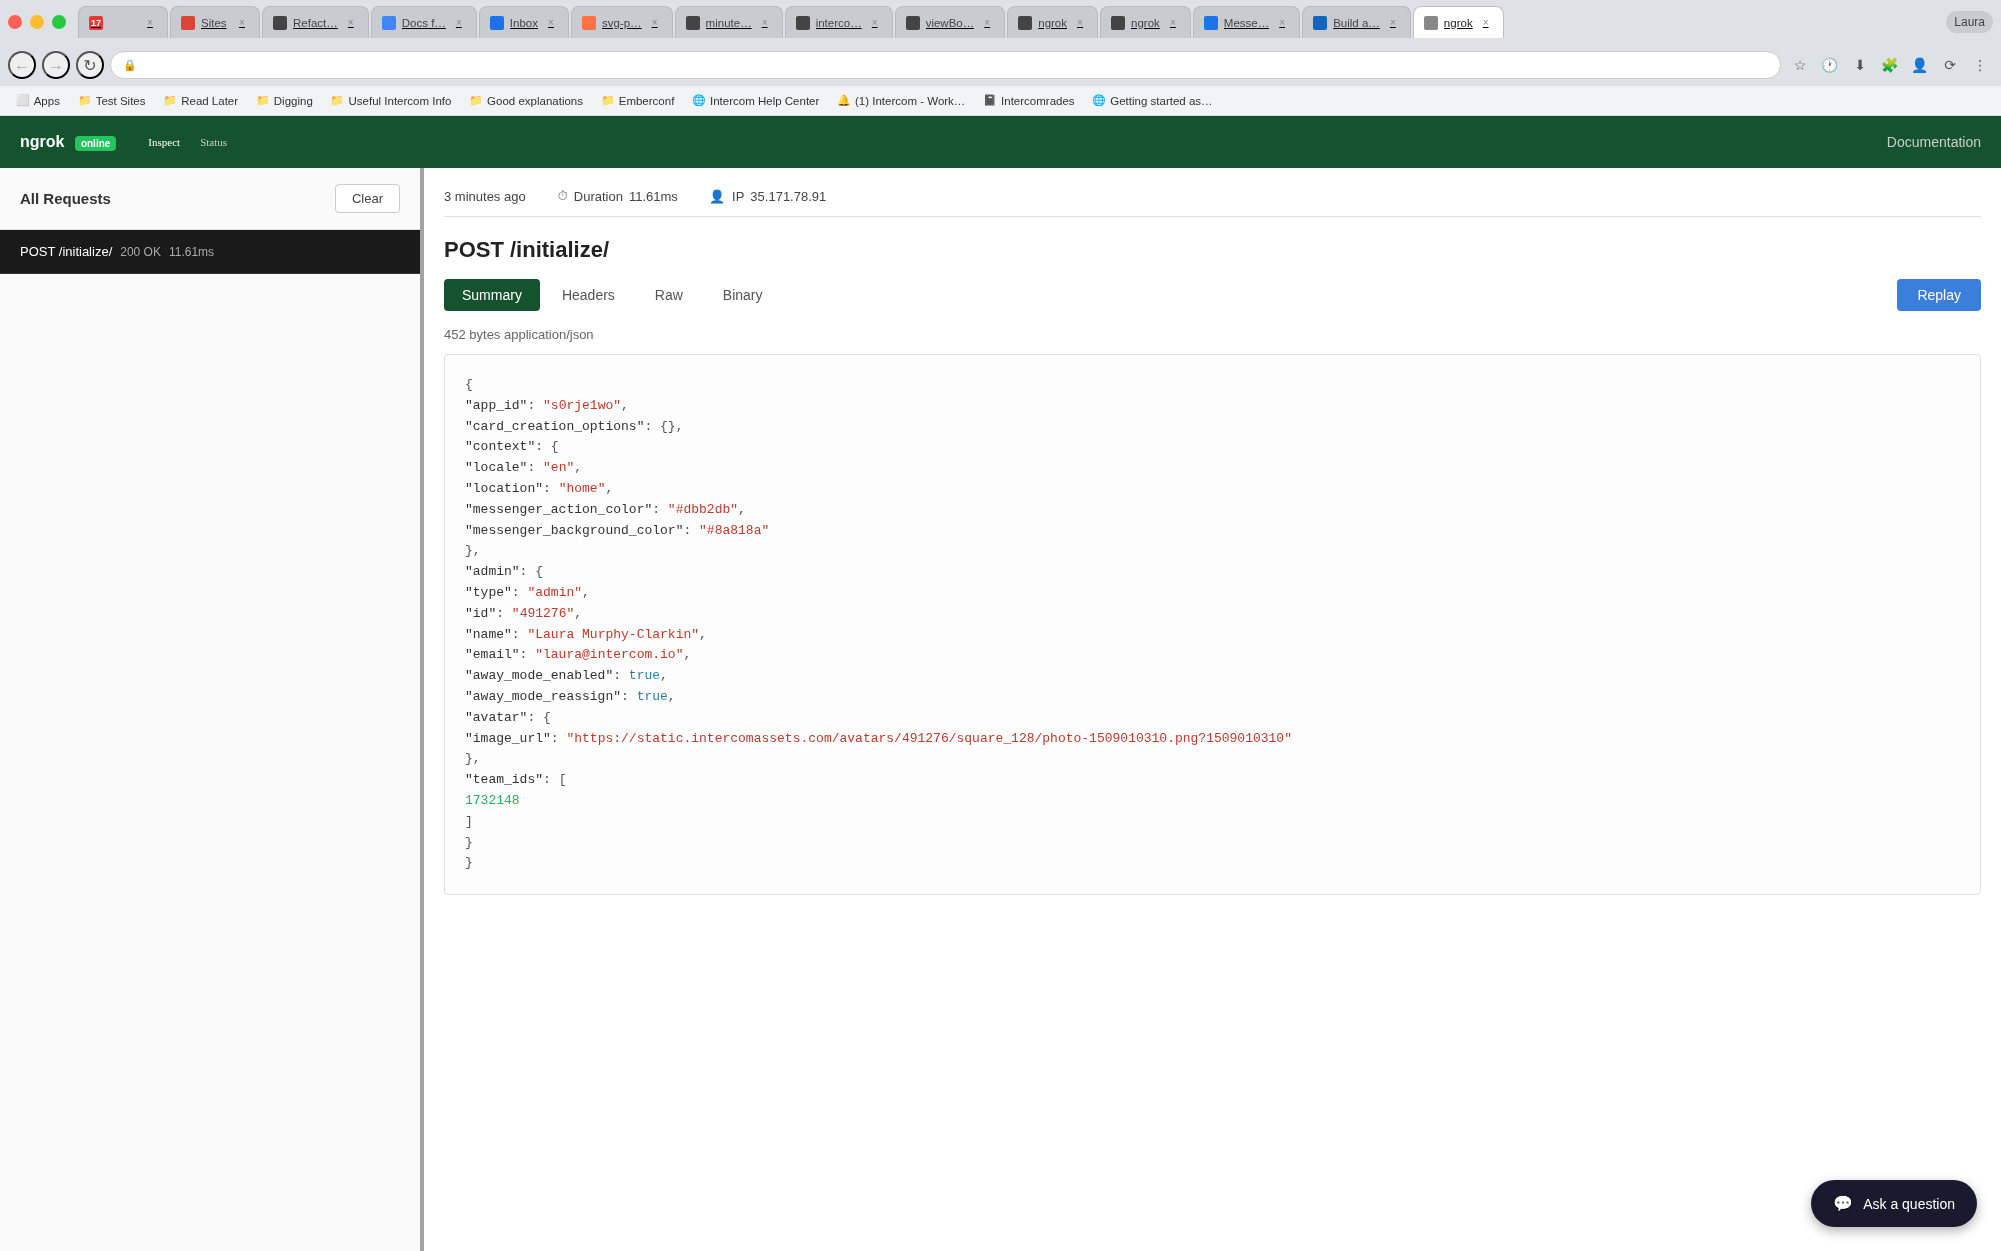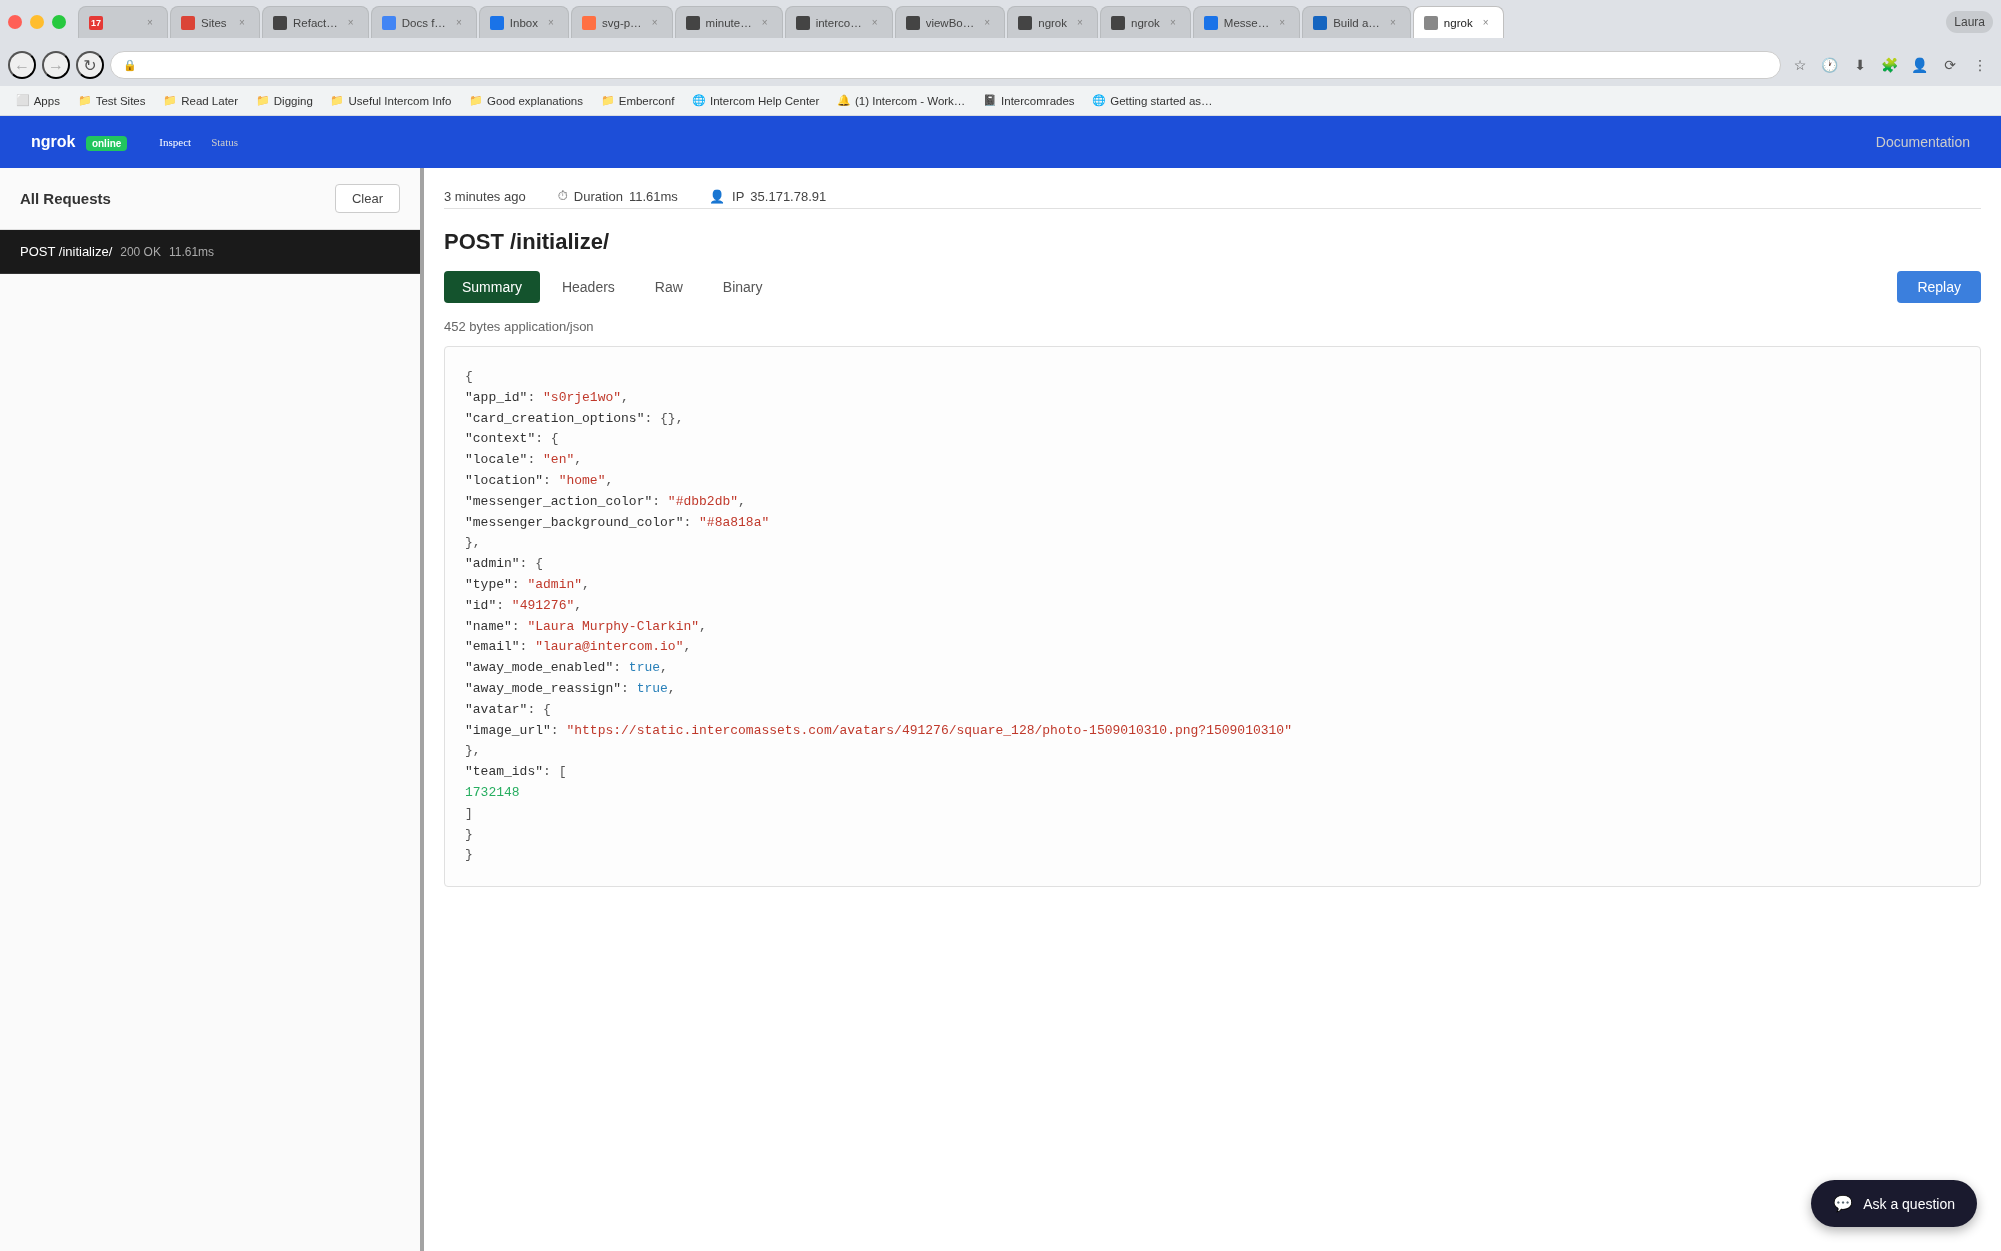--- a/index.html
+++ b/index.html
@@ -8,21 +8,21 @@
     
     .browser-frame { width: 2001px; height: 1251px; background: #dee1e6; display: flex; flex-direction: column; }
 
     
     .title-bar { height: 44px; background: #dee1e6; display: flex; align-items: center; padding: 0 8px; gap: 0; }
     .window-controls { display: flex; gap: 8px; margin-right: 12px; }
     .win-btn { width: 14px; height: 14px; border-radius: 50%; border: none; cursor: pointer; }
     .win-btn.close { background: #ff5f56; }
     .win-btn.minimize { background: #ffbd2e; }
     .win-btn.maximize { background: #27c93f; }
-    .tab-bar { display: flex; align-items: flex-end; flex: 1; gap: 0; overflow: hidden; }
+    .tab-bar { display: flex; align-items: flex-end; flex: 1; gap: 0; overflow: hidden; text-decoration: underline; }
     .tab { display: flex; align-items: center; height: 32px; padding: 0 10px; background: #c8cbcf; border-radius: 8px 8px 0 0; font-size: 11.5px; color: #444; gap: 6px; min-width: 90px; max-width: 140px; white-space: nowrap; overflow: hidden; cursor: pointer; border: 1px solid #b8bbbe; border-bottom: none; margin-right: 2px; }
     .tab.active { background: #fff; color: #222; border-color: #c0c0c0; }
     .tab-favicon { width: 14px; height: 14px; border-radius: 2px; flex-shrink: 0; }
     .tab-label { overflow: hidden; text-overflow: ellipsis; flex: 1; }
     .tab-close { width: 14px; height: 14px; display: flex; align-items: center; justify-content: center; border-radius: 50%; font-size: 10px; color: #888; flex-shrink: 0; }
     .user-avatar { margin-left: auto; font-size: 12px; color: #444; padding: 4px 8px; background: #c8cbcf; border-radius: 12px; }
 
     
     .url-bar-row { height: 42px; background: #dee1e6; display: flex; align-items: center; padding: 4px 8px; gap: 6px; }
     .nav-btn { width: 28px; height: 28px; display: flex; align-items: center; justify-content: center; color: #555; border-radius: 50%; cursor: pointer; font-size: 16px; }
@@ -32,21 +32,21 @@
     .url-bar-text { flex: 1; color: #333; }
     .toolbar-icons { display: flex; gap: 4px; align-items: center; }
     .toolbar-icon { width: 26px; height: 26px; display: flex; align-items: center; justify-content: center; color: #555; font-size: 14px; border-radius: 4px; cursor: pointer; }
 
     
     .bookmarks-bar { height: 30px; background: #f1f3f4; border-bottom: 1px solid #dadce0; display: flex; align-items: center; padding: 0 8px; gap: 2px; overflow: hidden; }
     .bookmark-item { display: flex; align-items: center; gap: 4px; padding: 3px 8px; border-radius: 4px; font-size: 11.5px; color: #333; cursor: pointer; white-space: nowrap; }
     .bm-icon { font-size: 11px; }
 
     
-    .app-nav { height: 52px; background: #1d4ed8; display: flex; align-items: center; padding: 0 31px; gap: 24px; }
+    .app-nav { height: 52px; background: #14532d; display: flex; align-items: center; padding: 0 20px; gap: 24px; }
     .app-brand { font-size: 16px; font-weight: 600; color: #fff; }
     .app-brand-badge { background: #22c55e; color: white; font-size: 10px; padding: 2px 6px; border-radius: 4px; margin-left: 6px; font-weight: 600; }
     .app-nav-link { font-size: 11px; color: #ccc; cursor: pointer; padding: 4px 8px; border-radius: 4px; font-family: Liberation Serif, serif; }
     .app-nav-link.active { color: #fff; font-weight: 500; }
     .app-nav-right { margin-left: auto; font-size: 14px; color: #ccc; cursor: pointer; }
 
     
     .main-content { display: flex; flex: 1; background: #fff; overflow: hidden; }
 
     
@@ -55,21 +55,21 @@
     .all-requests-title { font-size: 15px; font-weight: 600; color: #333; }
     .clear-btn { border: 1px solid #ccc; background: #fff; padding: 6px 16px; border-radius: 4px; font-size: 13px; color: #444; cursor: pointer; }
     .request-item { padding: 14px 20px; background: #1a1a1a; color: #fff; cursor: pointer; border-bottom: 1px solid #333; }
     .request-item .method { font-size: 13px; font-weight: 500; }
     .request-item .status { font-size: 12px; color: #aaa; margin-left: 8px; }
     .request-item .duration { font-size: 12px; color: #aaa; margin-left: 8px; }
     .request-row { display: flex; align-items: center; }
 
     
     .right-panel { flex: 1; display: flex; flex-direction: column; padding: 20px; overflow-y: auto; }
-    .request-meta { display: flex; align-items: flex-end; gap: 32px; margin-bottom: 20px; padding-bottom: 4px; border-bottom: 1px solid #e0e0e0; }
+    .request-meta { display: flex; align-items: flex-end; gap: 32px; margin-bottom: 20px; padding-bottom: 12px; border-bottom: 1px solid #e0e0e0; }
     .meta-time { font-size: 13px; color: #444; }
     .meta-item { display: flex; align-items: center; gap: 6px; font-size: 13px; color: #444; }
     .meta-icon { font-size: 13px; color: #666; }
 
     .request-title { font-size: 22px; font-weight: 600; color: #222; margin-bottom: 16px; }
 
     .tabs-row { display: flex; align-items: center; justify-content: space-between; margin-bottom: 16px; }
     .tab-buttons { display: flex; gap: 4px; }
     .tab-btn { padding: 8px 18px; border-radius: 4px; border: none; cursor: pointer; font-size: 14px; background: transparent; color: #555; }
     .tab-btn.active { background: #14532d; color: #fff; }

